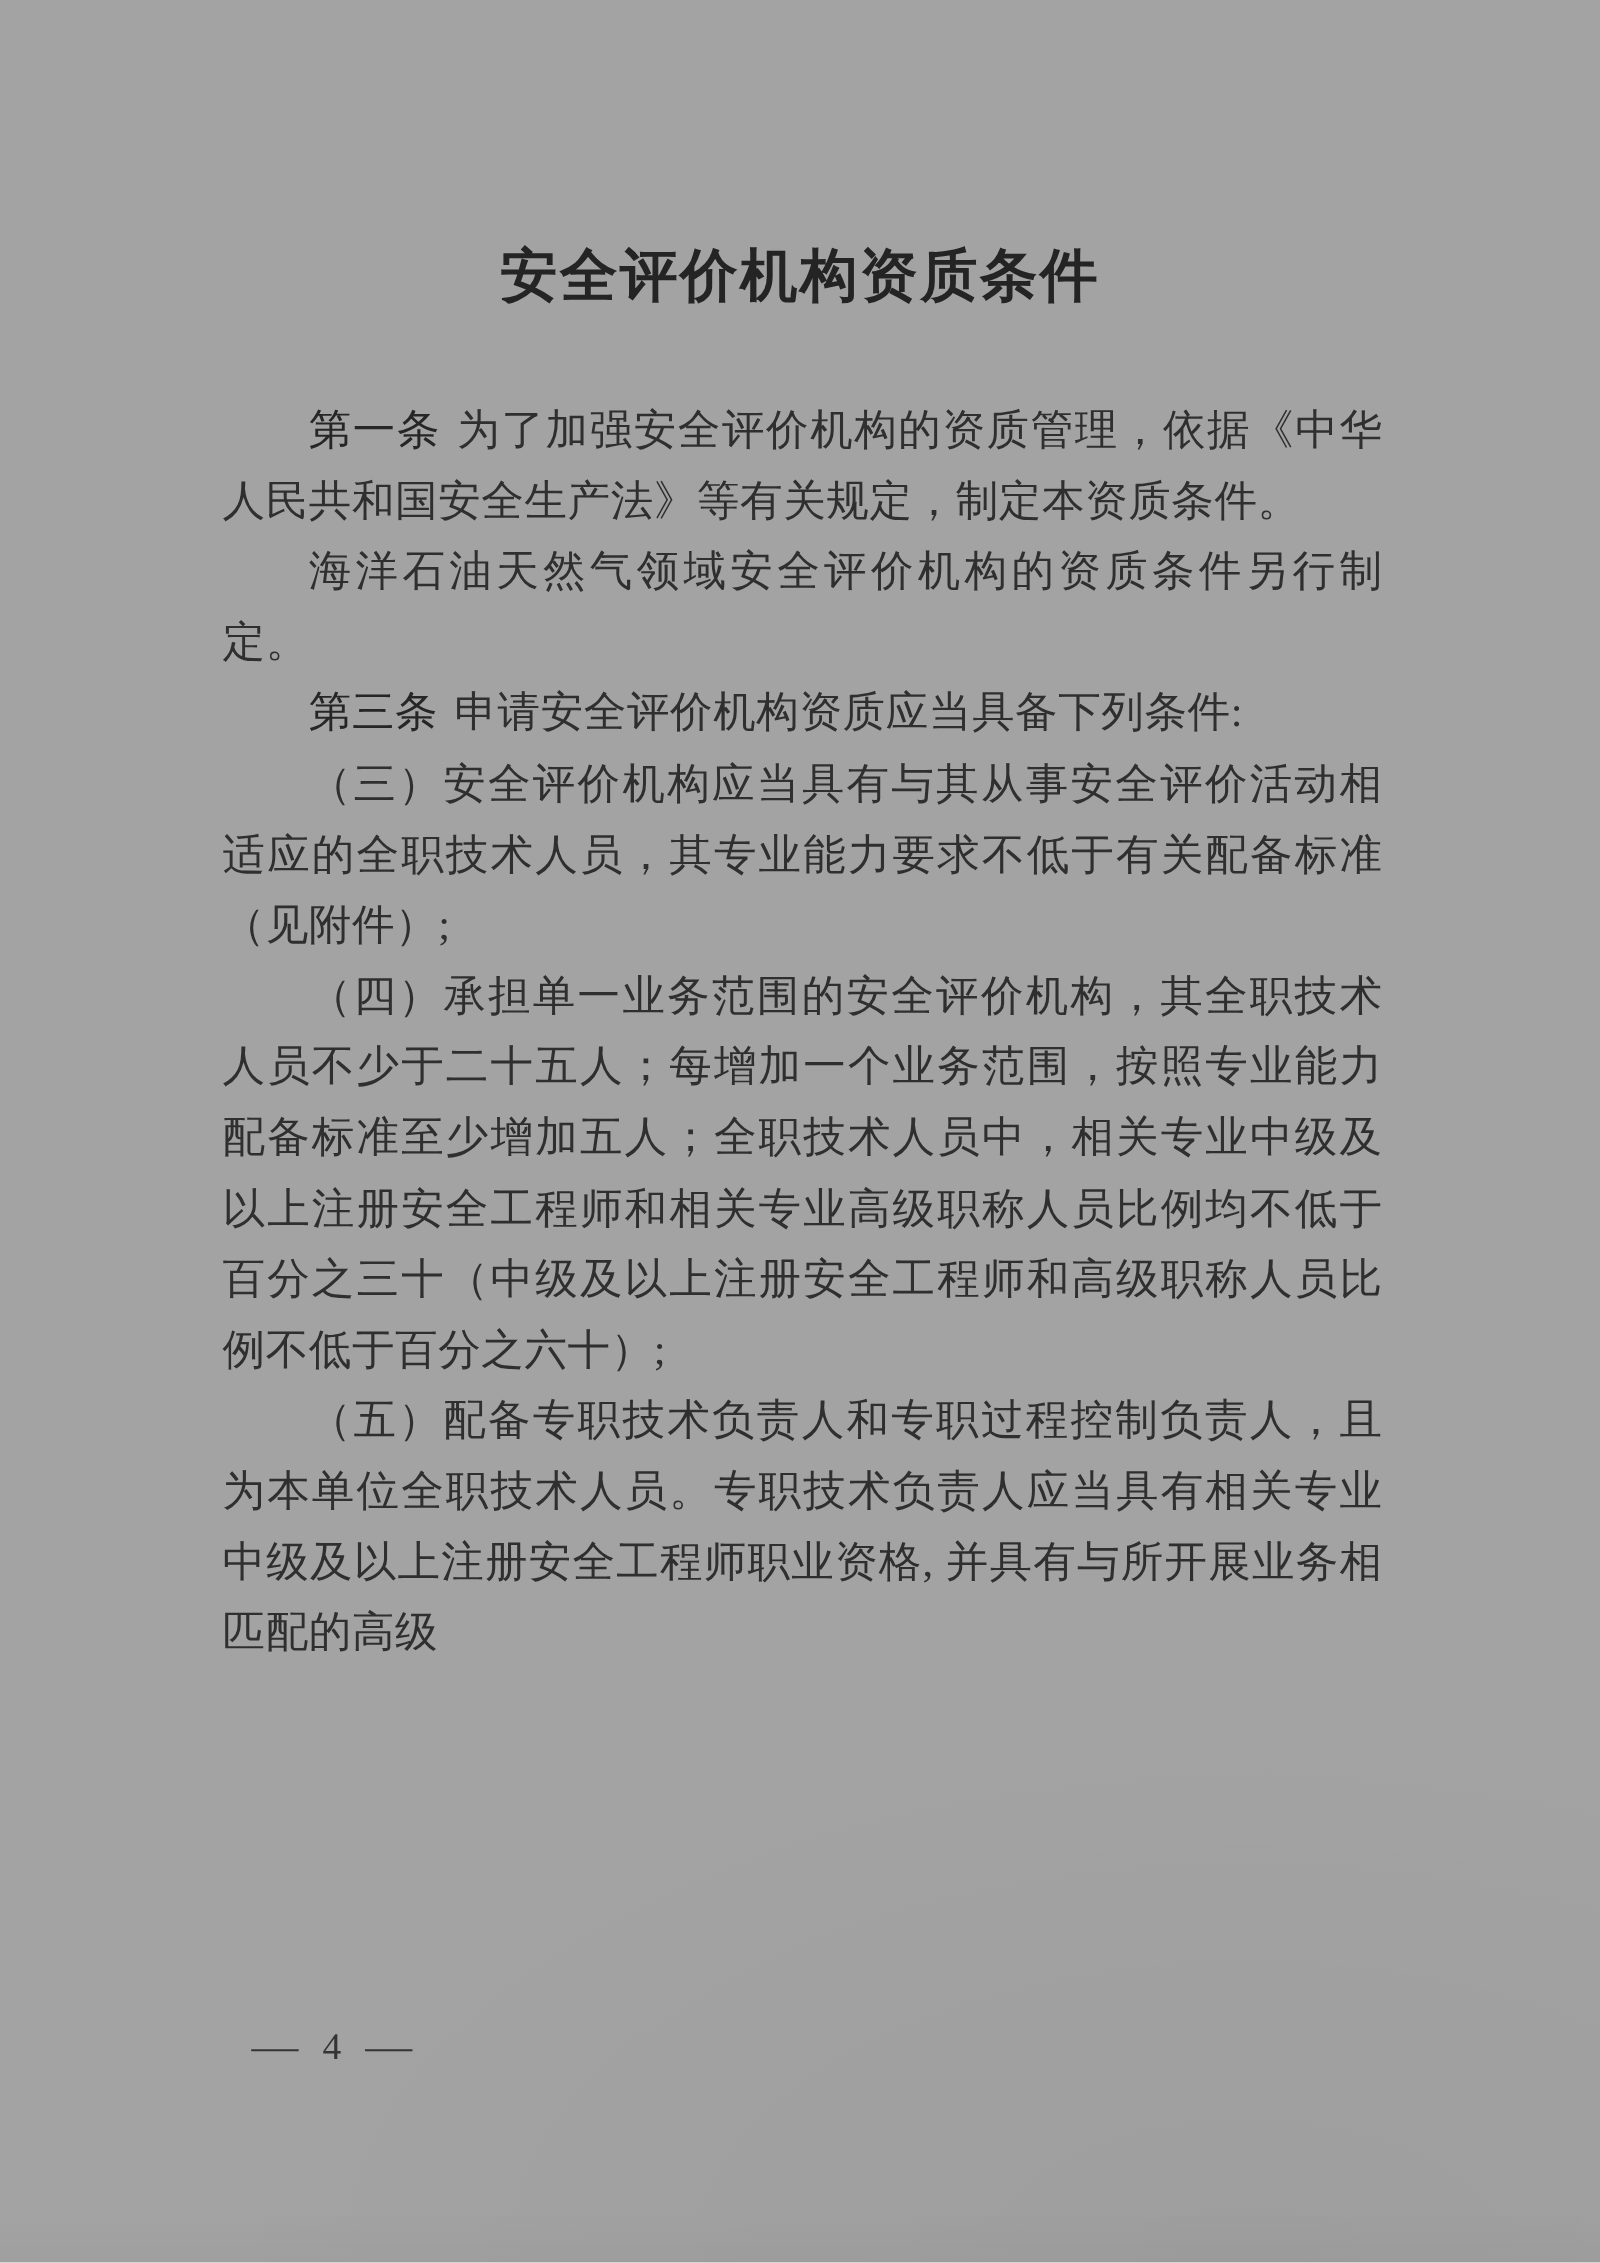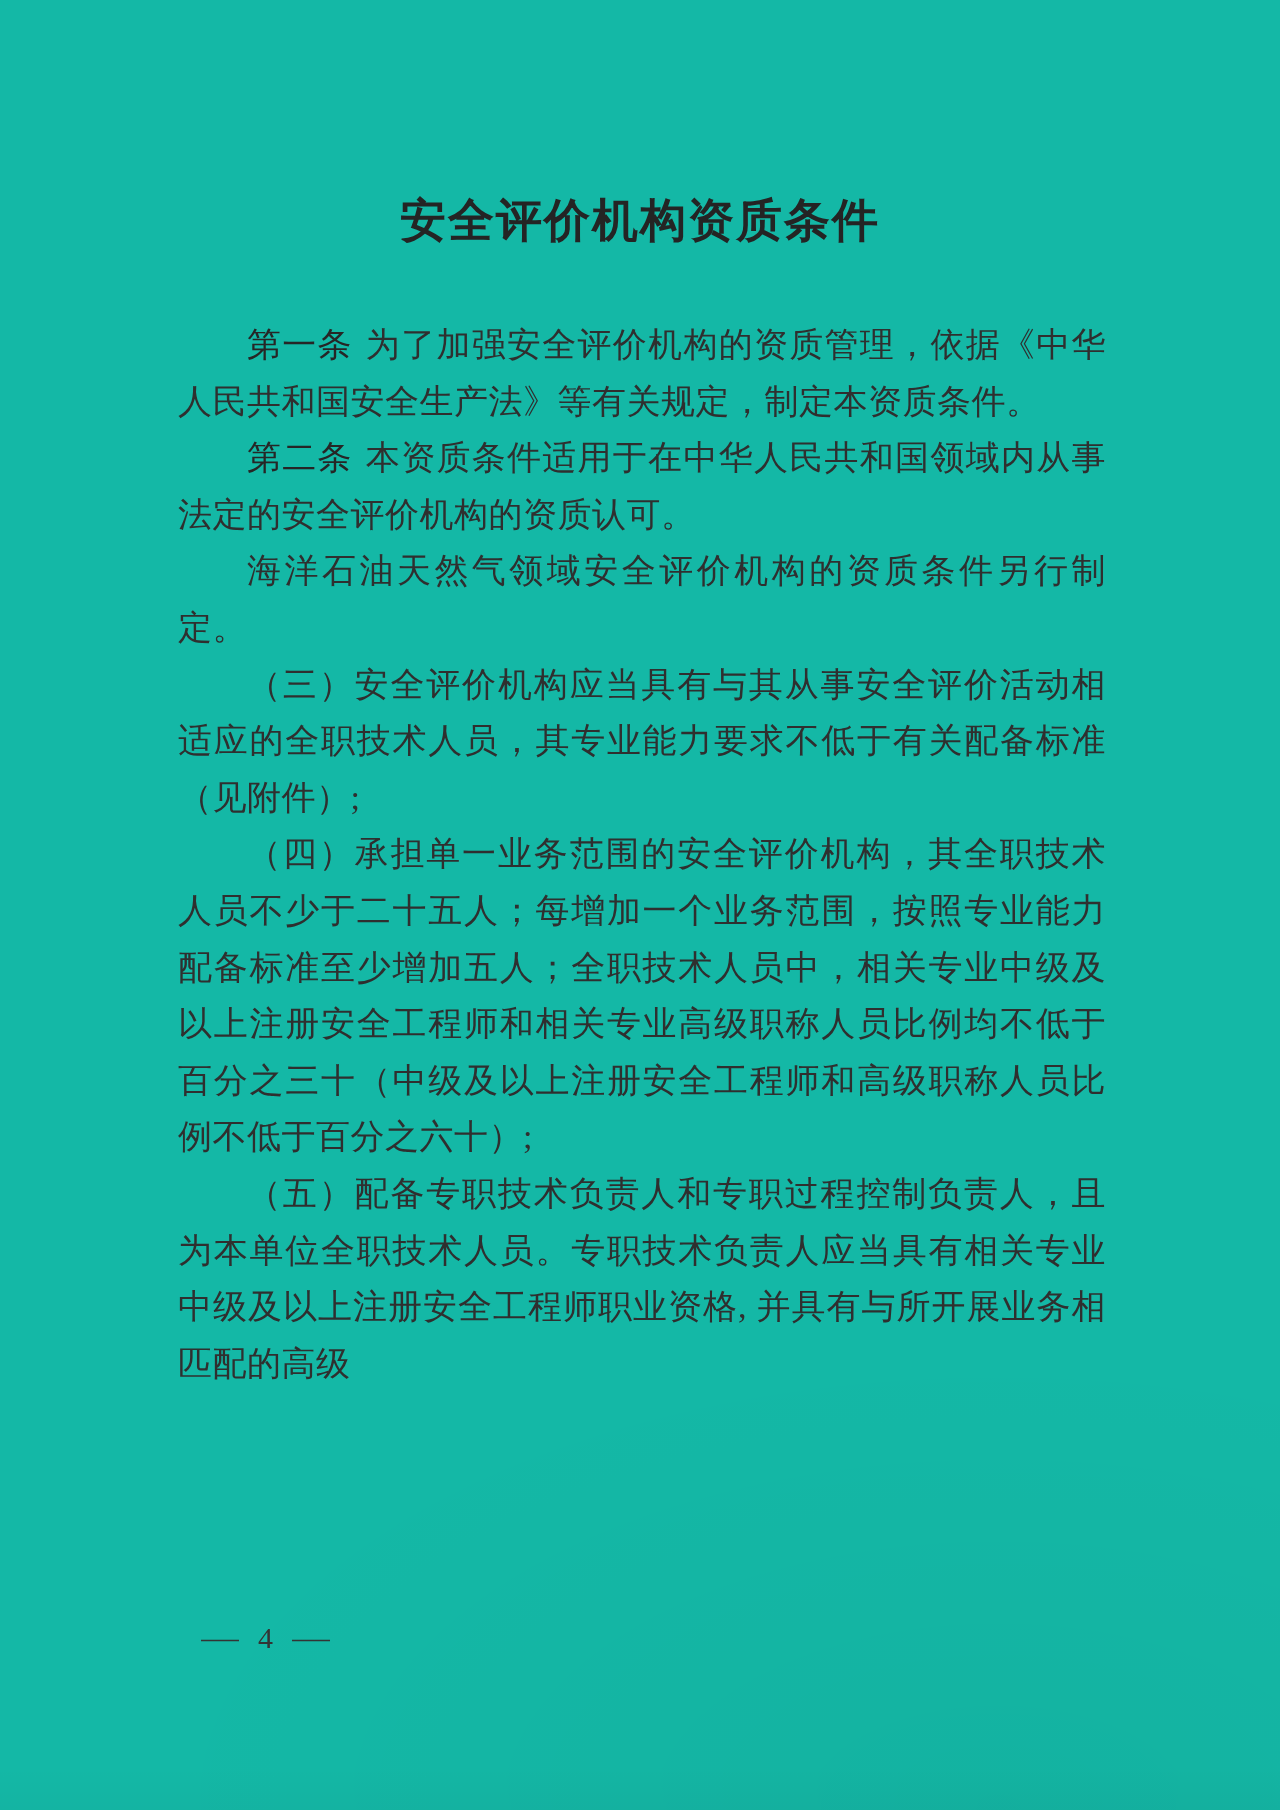--- a/index.html
+++ b/index.html
@@ -4,21 +4,21 @@
 <style>
   html, body {
     margin: 0;
     padding: 0;
     background: #ffffff;
   }
   .page {
     position: relative;
     width: 1280px;
     height: 1810px;
-    background: #14b8a6;
+    background: #a3a3a3;
     font-family: "Liberation Serif", "DejaVu Serif", serif;
     color: #2f2f2f;
     overflow: hidden;
   }
   
   .page::after {
     content: "";
     position: absolute;
     left: 0;
     bottom: 0;
@@ -81,22 +81,22 @@
 </style>
 </head>
 <body>
 
 <div class="page">
 
   <h1 class="doc-title">安全评价机构资质条件</h1>
 
   <div class="doc-body" id="doc-body">
       <p><b class="article-label">第一条</b>为了加强安全评价机构的资质管理，依据《中华人民共和国安全生产法》等有关规定，制定本资质条件。</p>
-      <p><b class="article-label">第二条</b>本资质条件适用于在中华人民共和国领域内从事法定的安全评价机构的资质认可。</p>
       <p>海洋石油天然气领域安全评价机构的资质条件另行制定。</p>
+      <p><b class="article-label">第三条</b>申请安全评价机构资质应当具备下列条件:</p>
       <p>（三）安全评价机构应当具有与其从事安全评价活动相适应的全职技术人员，其专业能力要求不低于有关配备标准（见附件）;</p>
       <p>（四）承担单一业务范围的安全评价机构，其全职技术人员不少于二十五人；每增加一个业务范围，按照专业能力配备标准至少增加五人；全职技术人员中，相关专业中级及以上注册安全工程师和相关专业高级职称人员比例均不低于百分之三十（中级及以上注册安全工程师和高级职称人员比例不低于百分之六十）;</p>
       <p>（五）配备专职技术负责人和专职过程控制负责人，且为本单位全职技术人员。专职技术负责人应当具有相关专业中级及以上注册安全工程师职业资格, 并具有与所开展业务相匹配的高级</p>
     </div>
 
   <div class="page-footer">
     <span class="dash">—</span>
     <span class="num">4</span>
     <span class="dash">—</span>
   </div>

